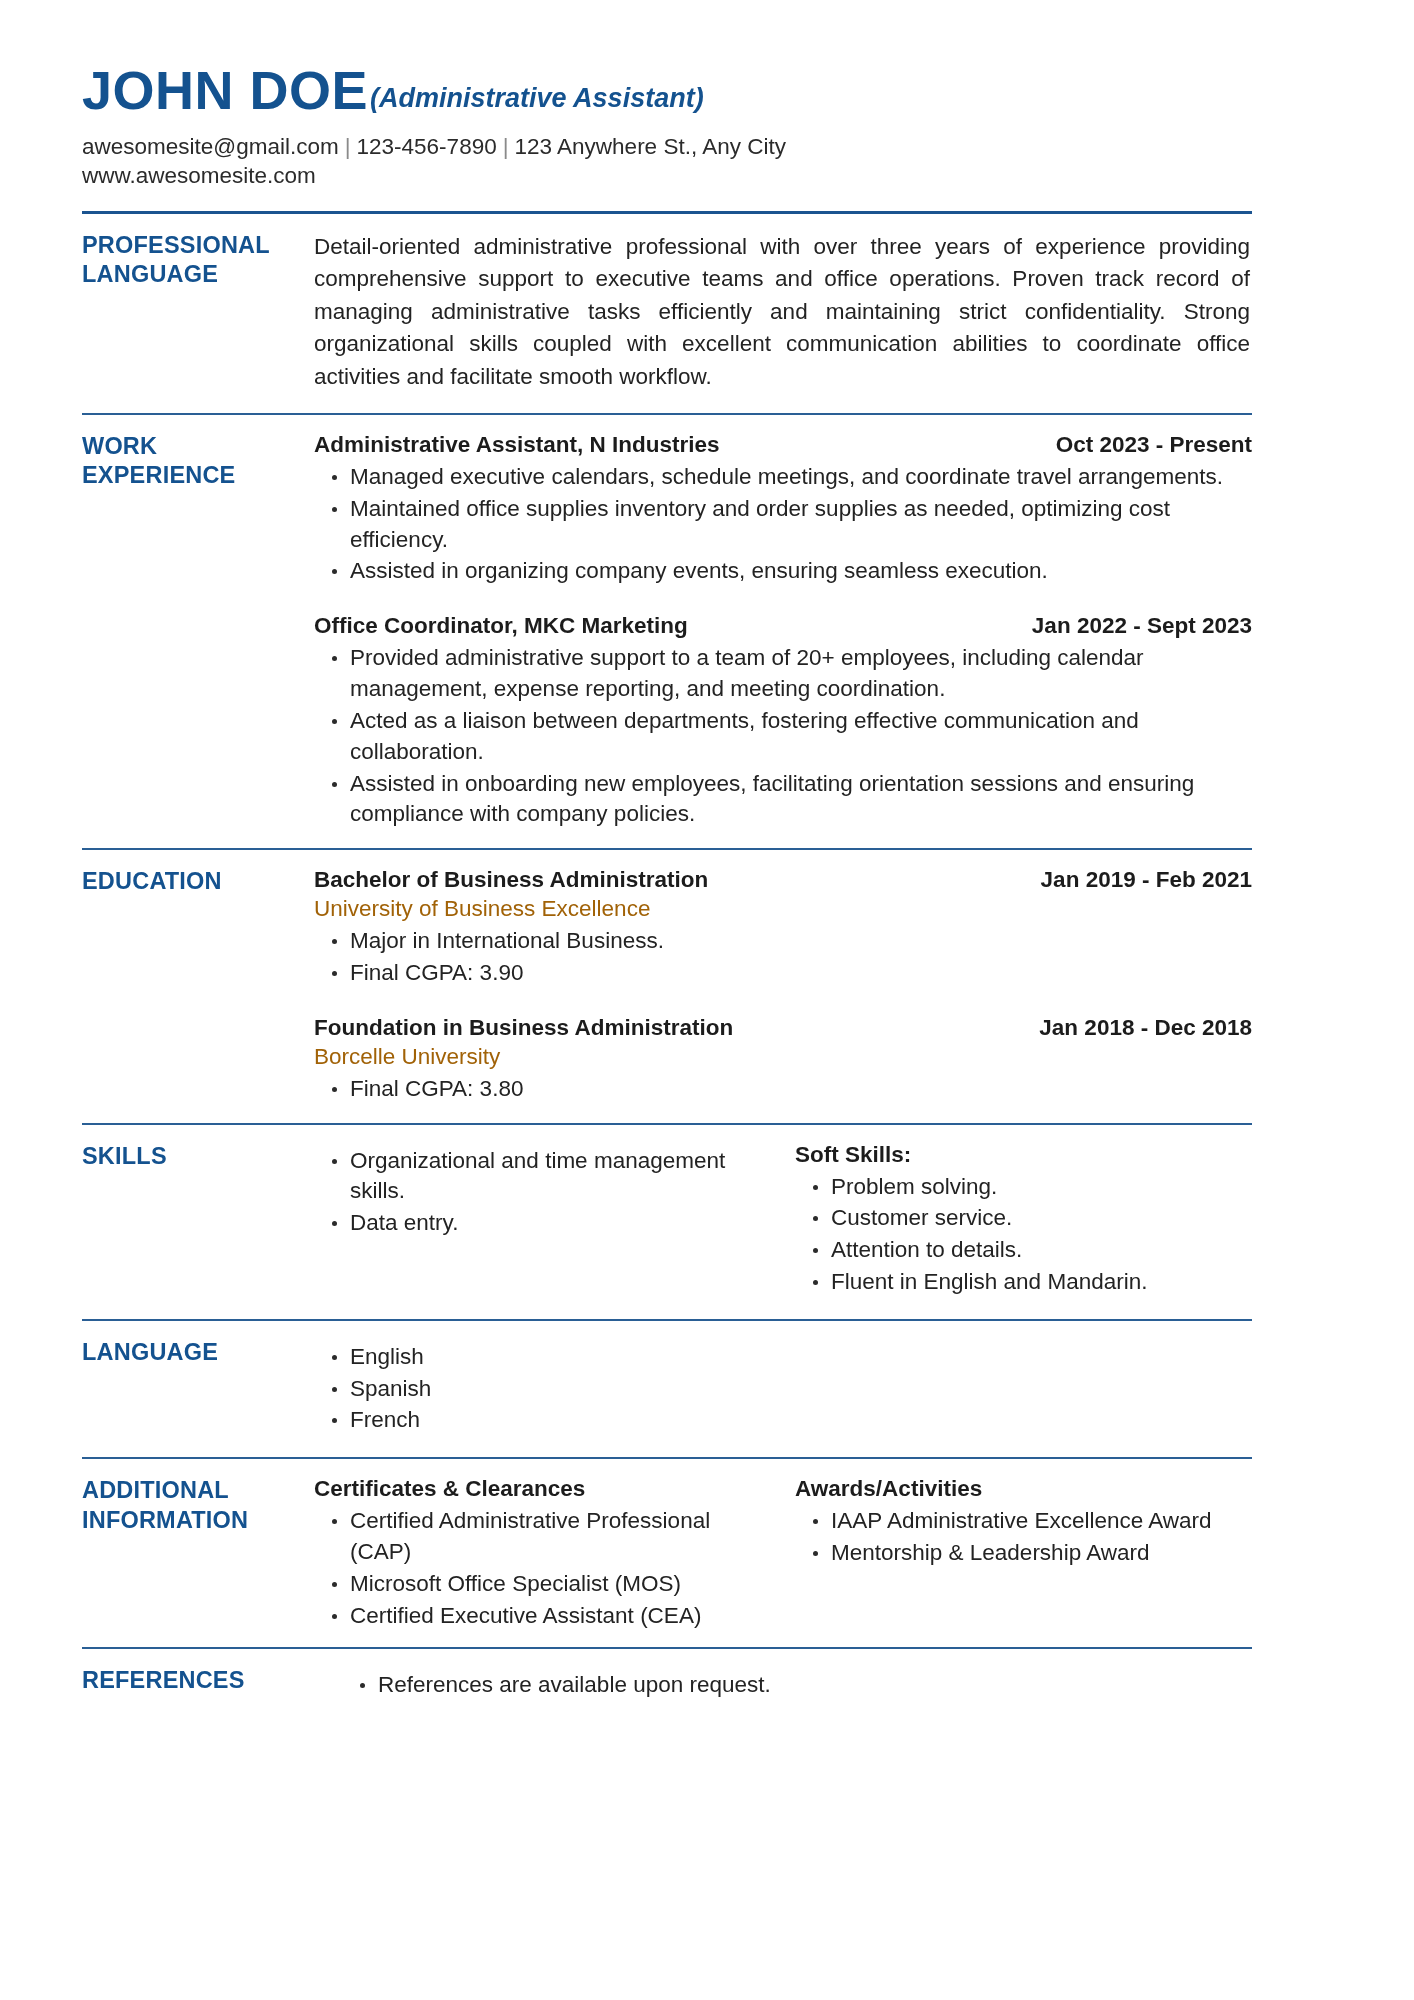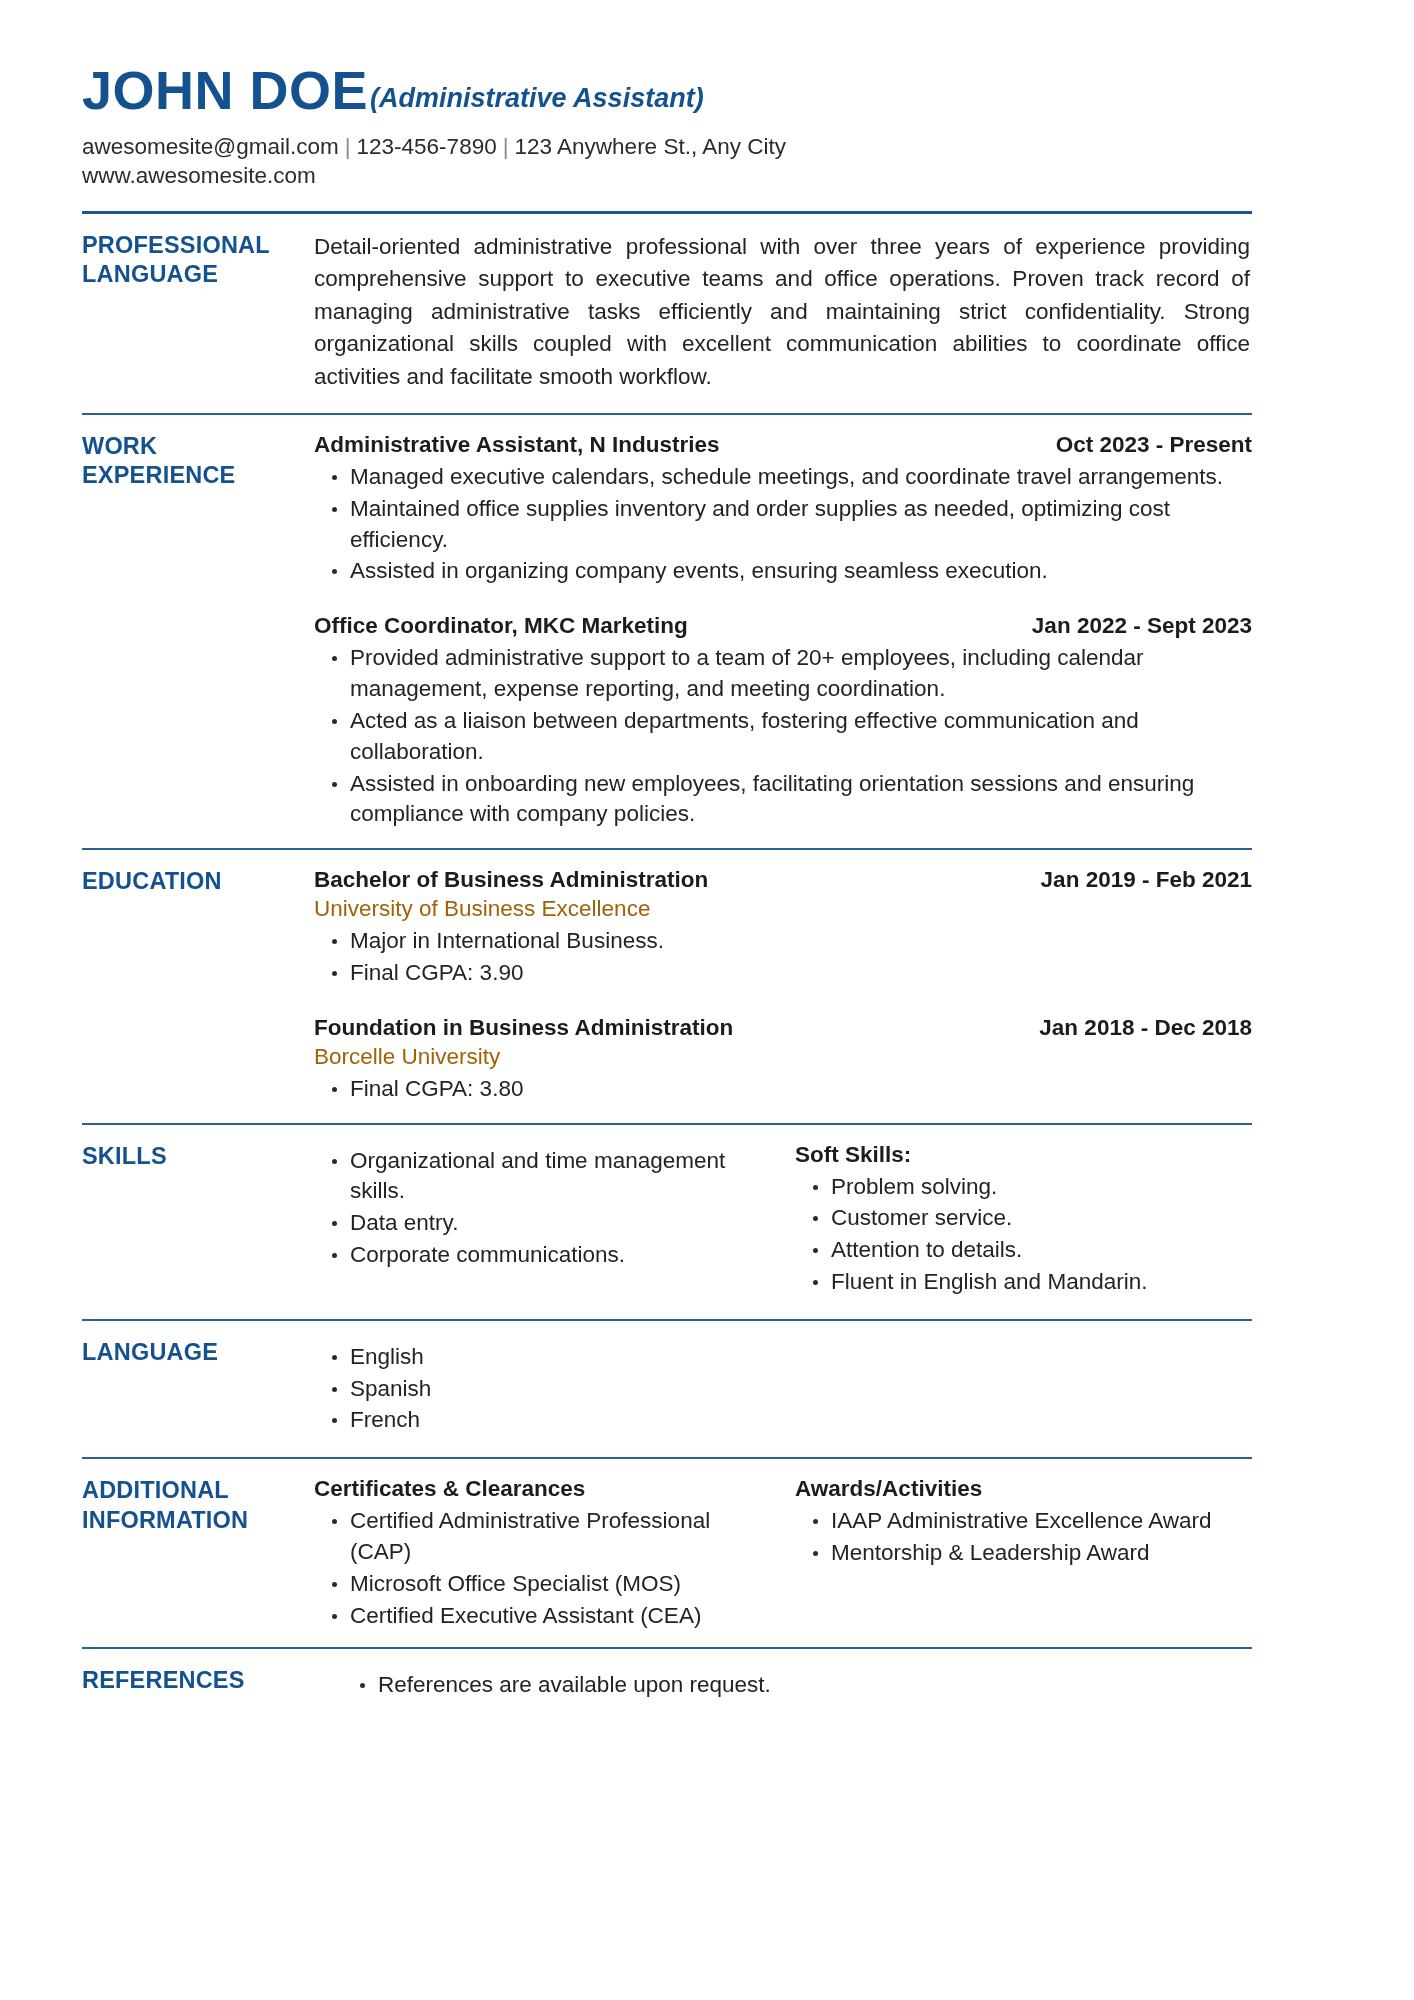--- a/index.html
+++ b/index.html
@@ -283,21 +283,20 @@
 
   <div class="section">
     <div class="sec-title">SKILLS</div>
     <div class="sec-body">
       <div class="twocol">
 
         <div>
           <ul class="bullets">
             <li>Organizational and time management skills.</li>
             <li>Data entry.</li>
-            <li>Corporate communications.</li>
           </ul>
         </div>
 
         <div>
           <div class="col-head">Soft Skills:</div>
           <ul class="bullets">
             <li>Problem solving.</li>
             <li>Customer service.</li>
             <li>Attention to details.</li>
             <li>Fluent in English and Mandarin.</li>

